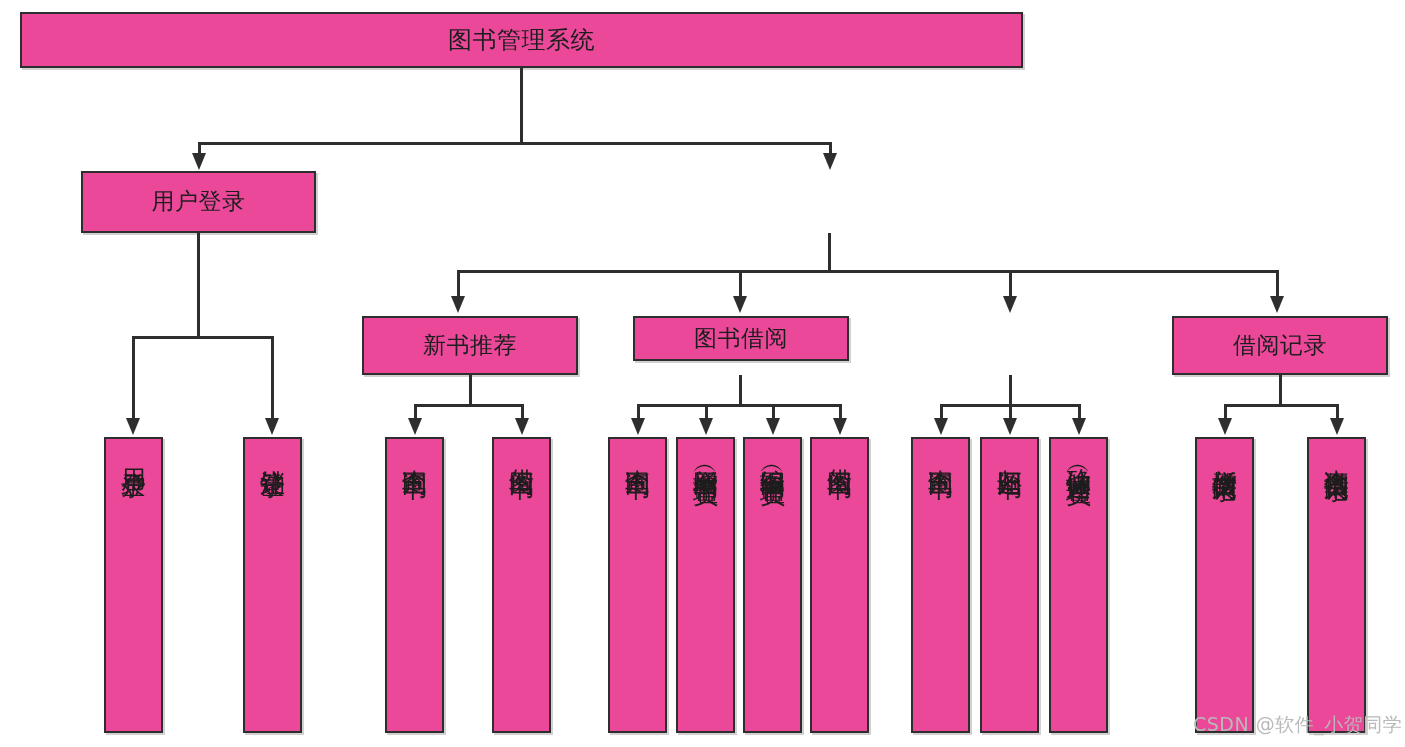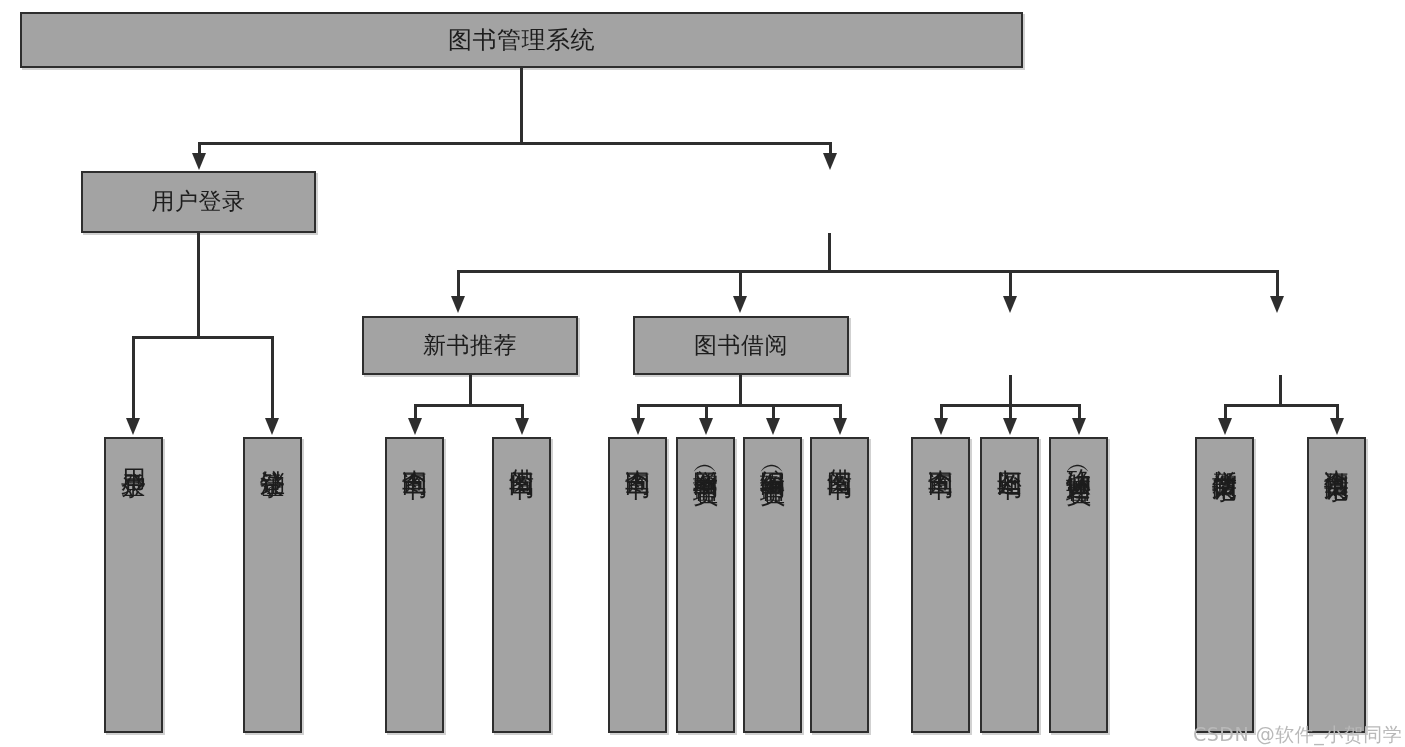--- a/index.html
+++ b/index.html
@@ -14,21 +14,21 @@
     position: relative;
     width: 1405px;
     height: 747px;
     background: #ffffff;
     overflow: hidden;
   }
   .node {
     position: absolute;
     box-sizing: border-box;
     border: 2.5px solid #2e2e2e;
-    background: #a3a3a3;
+    background: #ec4899;
     display: flex;
     align-items: center;
     justify-content: center;
     box-shadow: 2px 2px 0 rgba(0,0,0,0.18);
   }
   .node .label {
     color: #1d1d1d;
     text-align: center;
     line-height: 1.18;
     white-space: pre;
@@ -72,21 +72,20 @@
     border-top: 17px solid #2e2e2e;
   }
 
   .watermark {
     position: absolute;
     color: #b9b9b9;
     font-size: 19px;
     letter-spacing: 0.5px;
     white-space: nowrap;
     user-select: none;
-    margin-top: 10px;
   }
 </style>
 </head>
 <body>
 
 <div id="diagram">
 
   <div class="node h root" style="left:20px; top:12px; width:1003px; height:56px;">
     <span class="label">图书管理系统</span>
   </div>
@@ -118,22 +117,25 @@
   <div class="vline" style="left:739px; top:270px; height:29px;"></div>
   <div class="arrow" style="left:733px; top:296px;"></div>
   <div class="vline" style="left:1009px; top:270px; height:29px;"></div>
   <div class="arrow" style="left:1003px; top:296px;"></div>
   <div class="vline" style="left:1276px; top:270px; height:29px;"></div>
   <div class="arrow" style="left:1270px; top:296px;"></div>
 
   <div class="node h" style="left:362px; top:316px; width:216px; height:59px;">
     <span class="label">新书推荐</span>
   </div>
-  <div class="node h" style="left:633px; top:316px; width:216px; height:59px;">
+  <div class="node h" style="left:633px; top:316px; width:216px; height:45px;">
     <span class="label">图书借阅</span>
+  </div>
+  <div class="node h" style="left:1172px; top:316px; width:216px; height:59px;">
+    <span class="label">借阅记录</span>
   </div>
 
   <div class="vline" style="left:469px; top:375px; height:29px;"></div>
   <div class="hline" style="left:414px; top:404px; width:110px;"></div>
   <div class="vline" style="left:414px; top:404px; height:18px;"></div>
   <div class="arrow" style="left:408px; top:418px;"></div>
   <div class="vline" style="left:521px; top:404px; height:18px;"></div>
   <div class="arrow" style="left:515px; top:418px;"></div>
 
   <div class="vline" style="left:739px; top:375px; height:29px;"></div>

